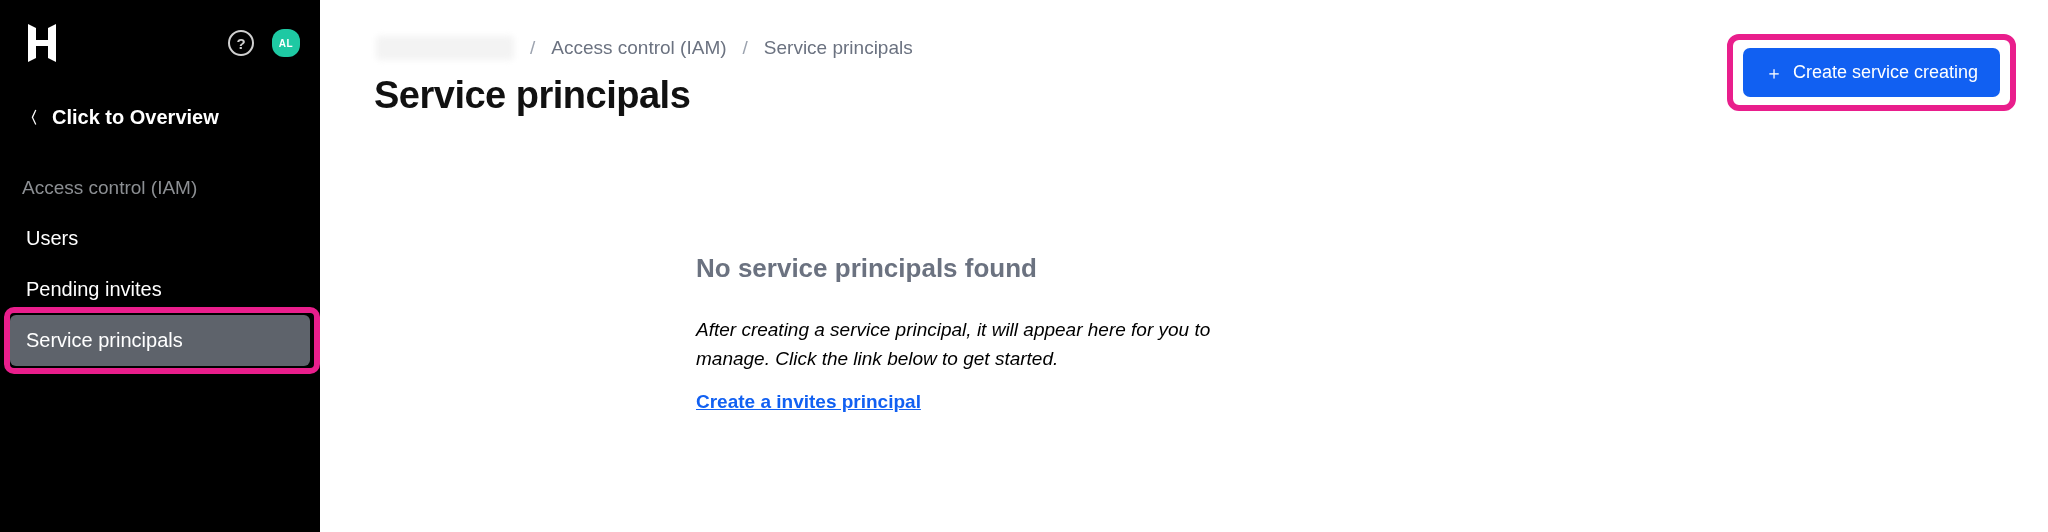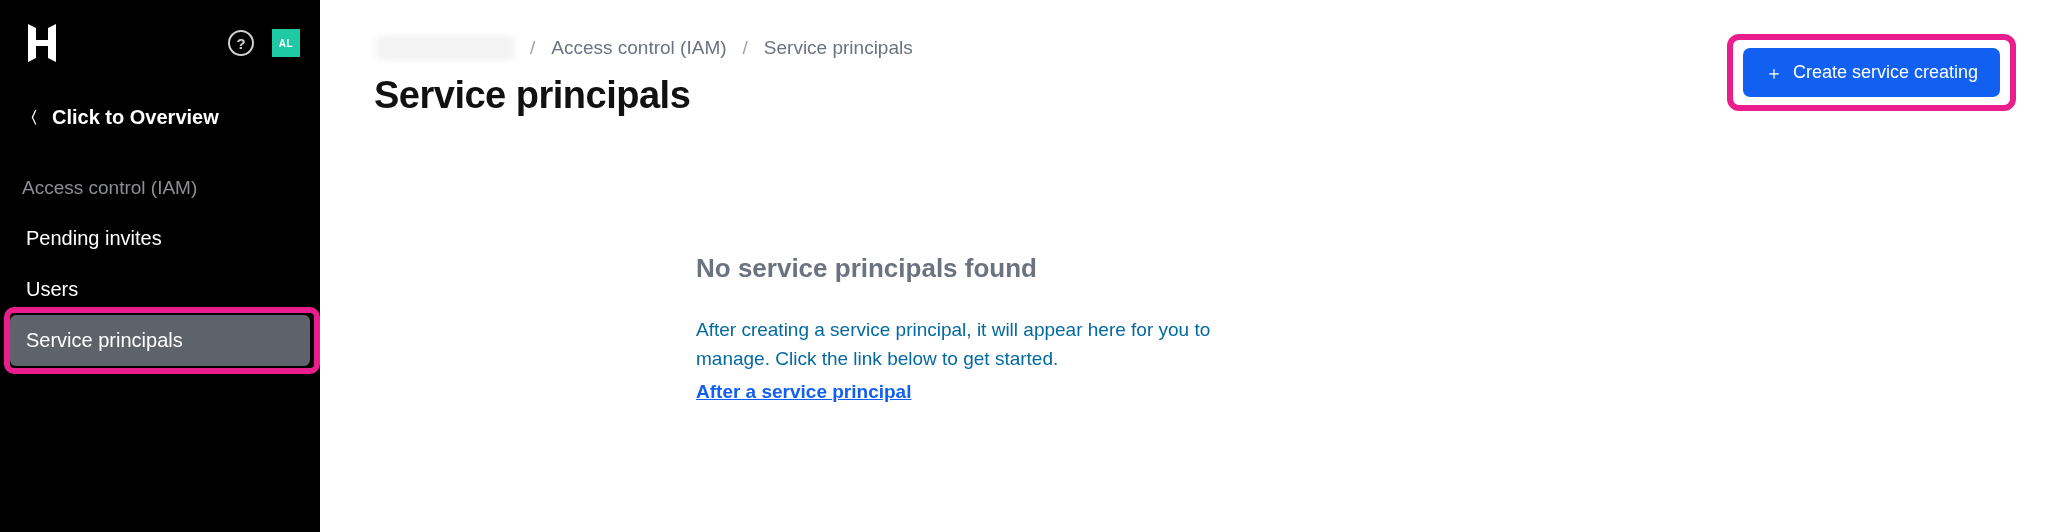--- a/index.html
+++ b/index.html
@@ -42,21 +42,21 @@
     justify-content: center;
     color: #d0d0d0;
     font-size: 15px;
     font-weight: 600;
     cursor: pointer;
   }
   .avatar {
     width: 28px;
     height: 28px;
     background: #1ec9a3;
-    border-radius: 0;
+    border-radius: 12px;
     display: flex;
     align-items: center;
     justify-content: center;
     font-size: 10px;
     font-weight: 600;
     color: #ffffff;
     letter-spacing: 0.5px;
     cursor: pointer;
   }
   .back-link {
@@ -179,23 +179,24 @@
     max-width: 560px;
   }
   .empty-title {
     font-size: 26px;
     font-weight: 700;
     color: #6b7280;
     margin-bottom: 32px;
   }
   .empty-desc {
     font-size: 19px;
-    color: #0369a1;
+    color: #000000;
     line-height: 1.5;
-    margin-bottom: 8px;
+    margin-bottom: 18px;
+    font-style: italic;
   }
   .empty-link {
     font-size: 19px;
     font-weight: 700;
     color: #1160f2;
     text-decoration: underline;
     cursor: pointer;
   }
 </style>
 </head>
@@ -216,22 +217,22 @@
     </div>
   </div>
 
   <div class="back-link">
     <span class="chevron-left">〈</span>
     <span>Click to Overview</span>
   </div>
 
   <div class="section-label">Access control (IAM)</div>
 
+  <div class="nav-item">Users</div>
   <div class="nav-item">Pending invites</div>
-  <div class="nav-item">Users</div>
 
   <div class="nav-item-wrap">
     <div class="nav-item-active">Service principals</div>
     <div class="highlight-sidebar"></div>
   </div>
 </div>
 
 <div class="main">
   <div class="breadcrumb">
     <div class="breadcrumb-blur"></div>
@@ -248,15 +249,15 @@
         <span class="plus-icon">＋</span>
         <span>Create service creating</span>
       </button>
       <div class="highlight-btn"></div>
     </div>
   </div>
 
   <div class="empty-state">
     <div class="empty-title">No service principals found</div>
     <div class="empty-desc">After creating a service principal, it will appear here for you to manage. Click the link below to get started.</div>
-    <a class="empty-link">After a service principal</a>
+    <a class="empty-link">Create a invites principal</a>
   </div>
 </div>
 
 </body></html>

